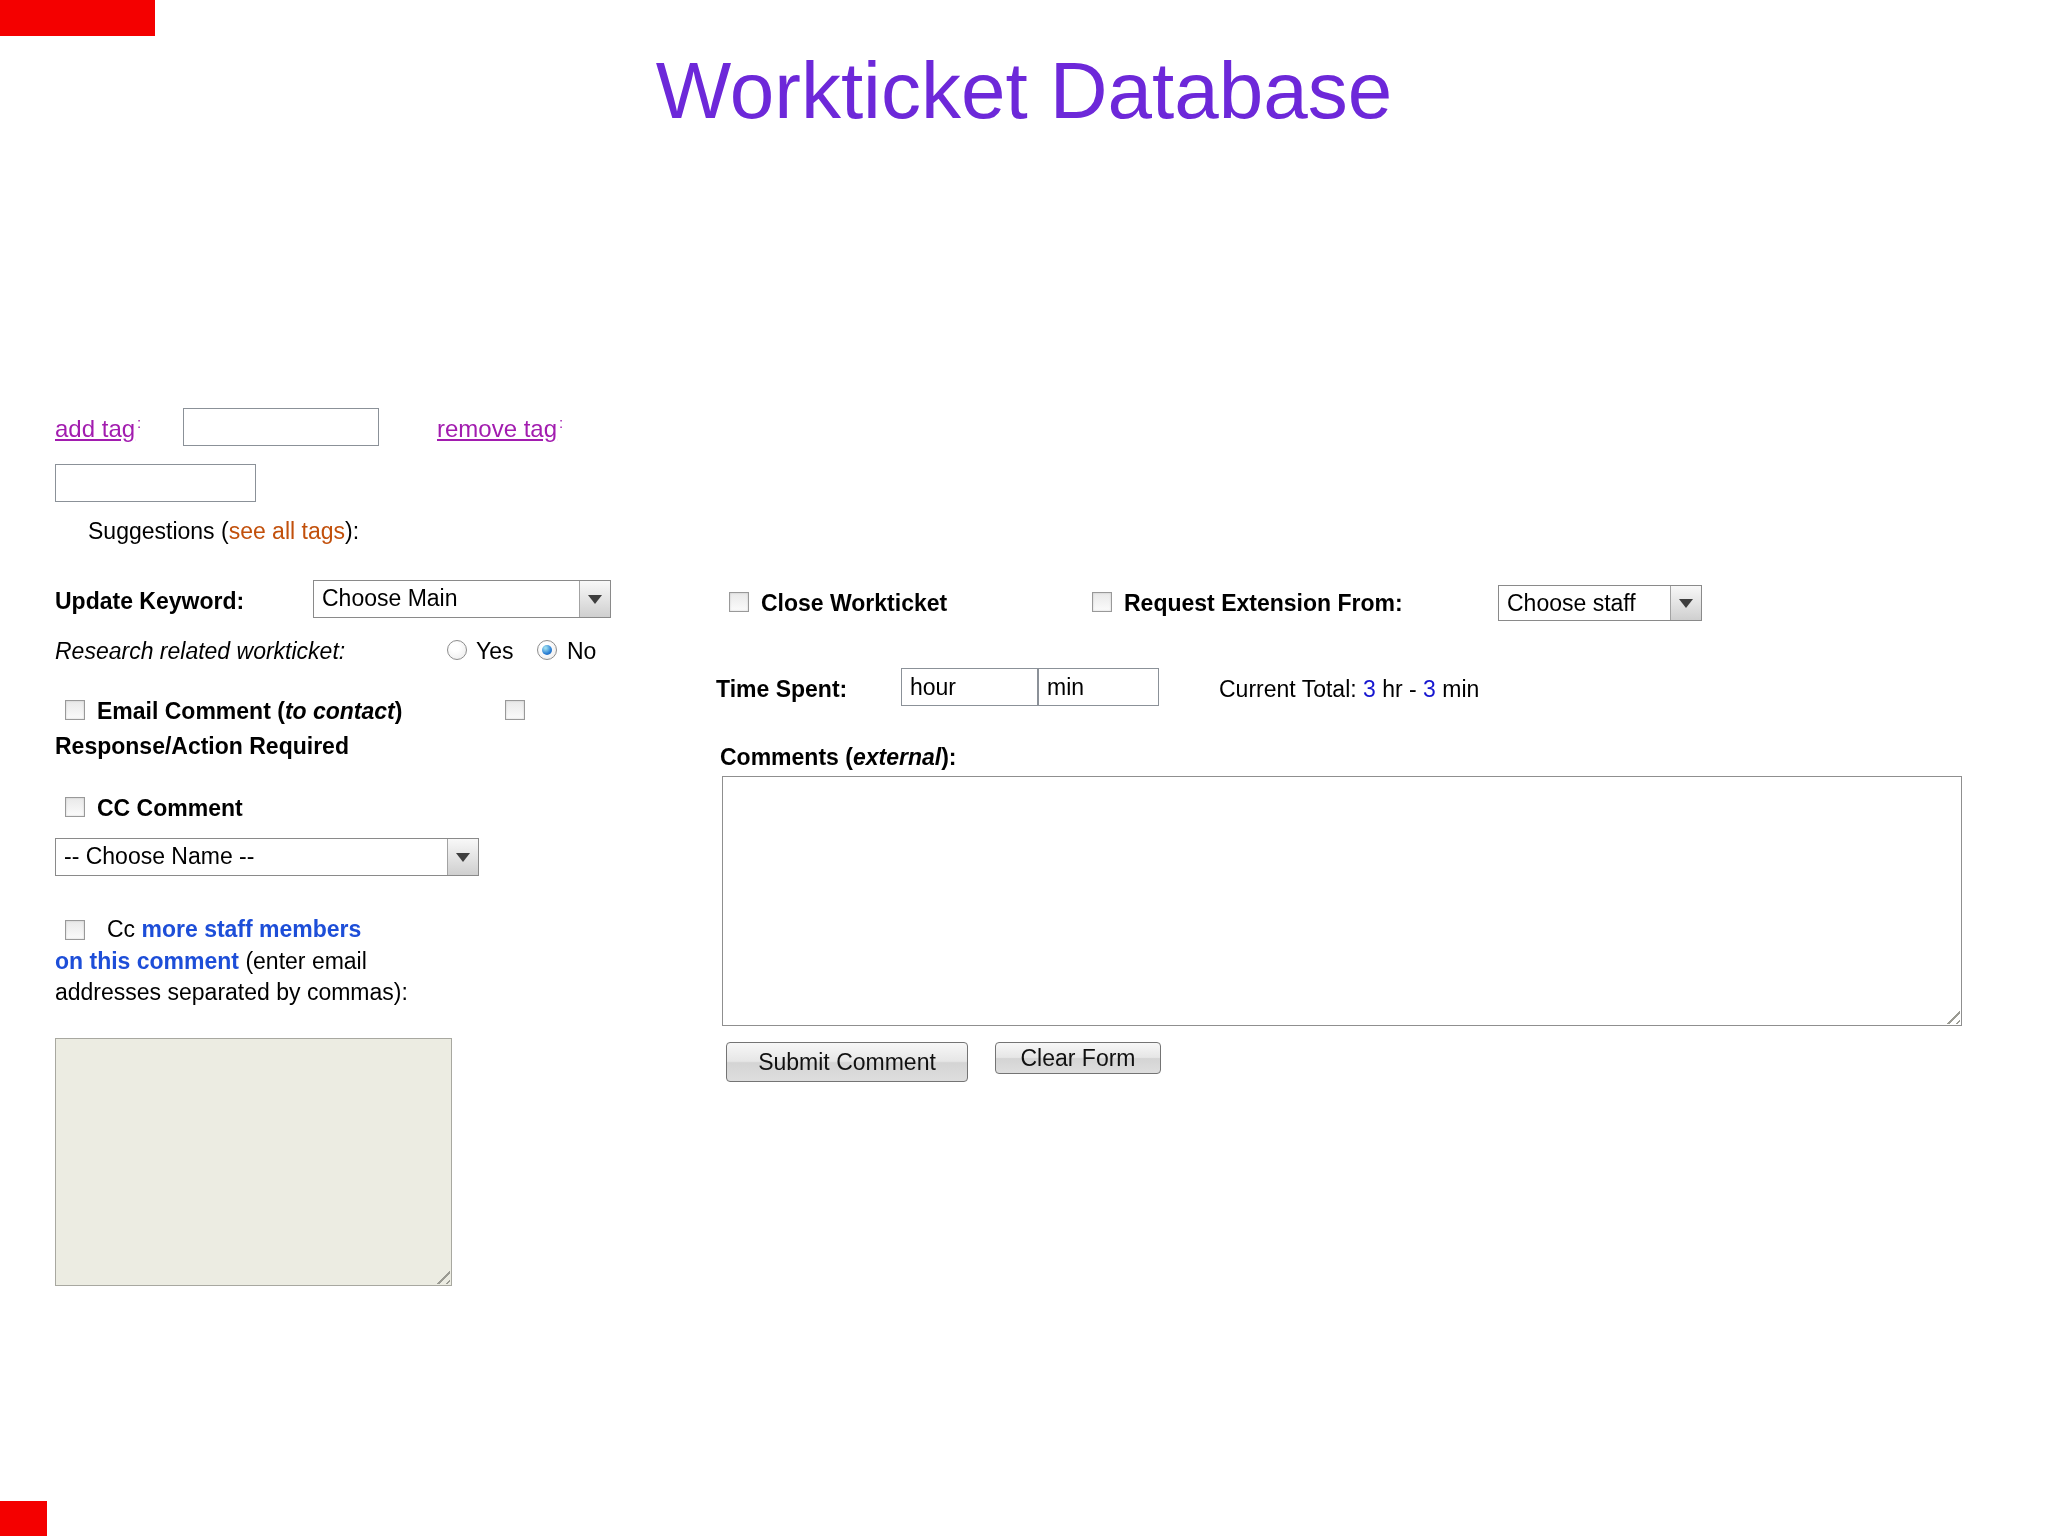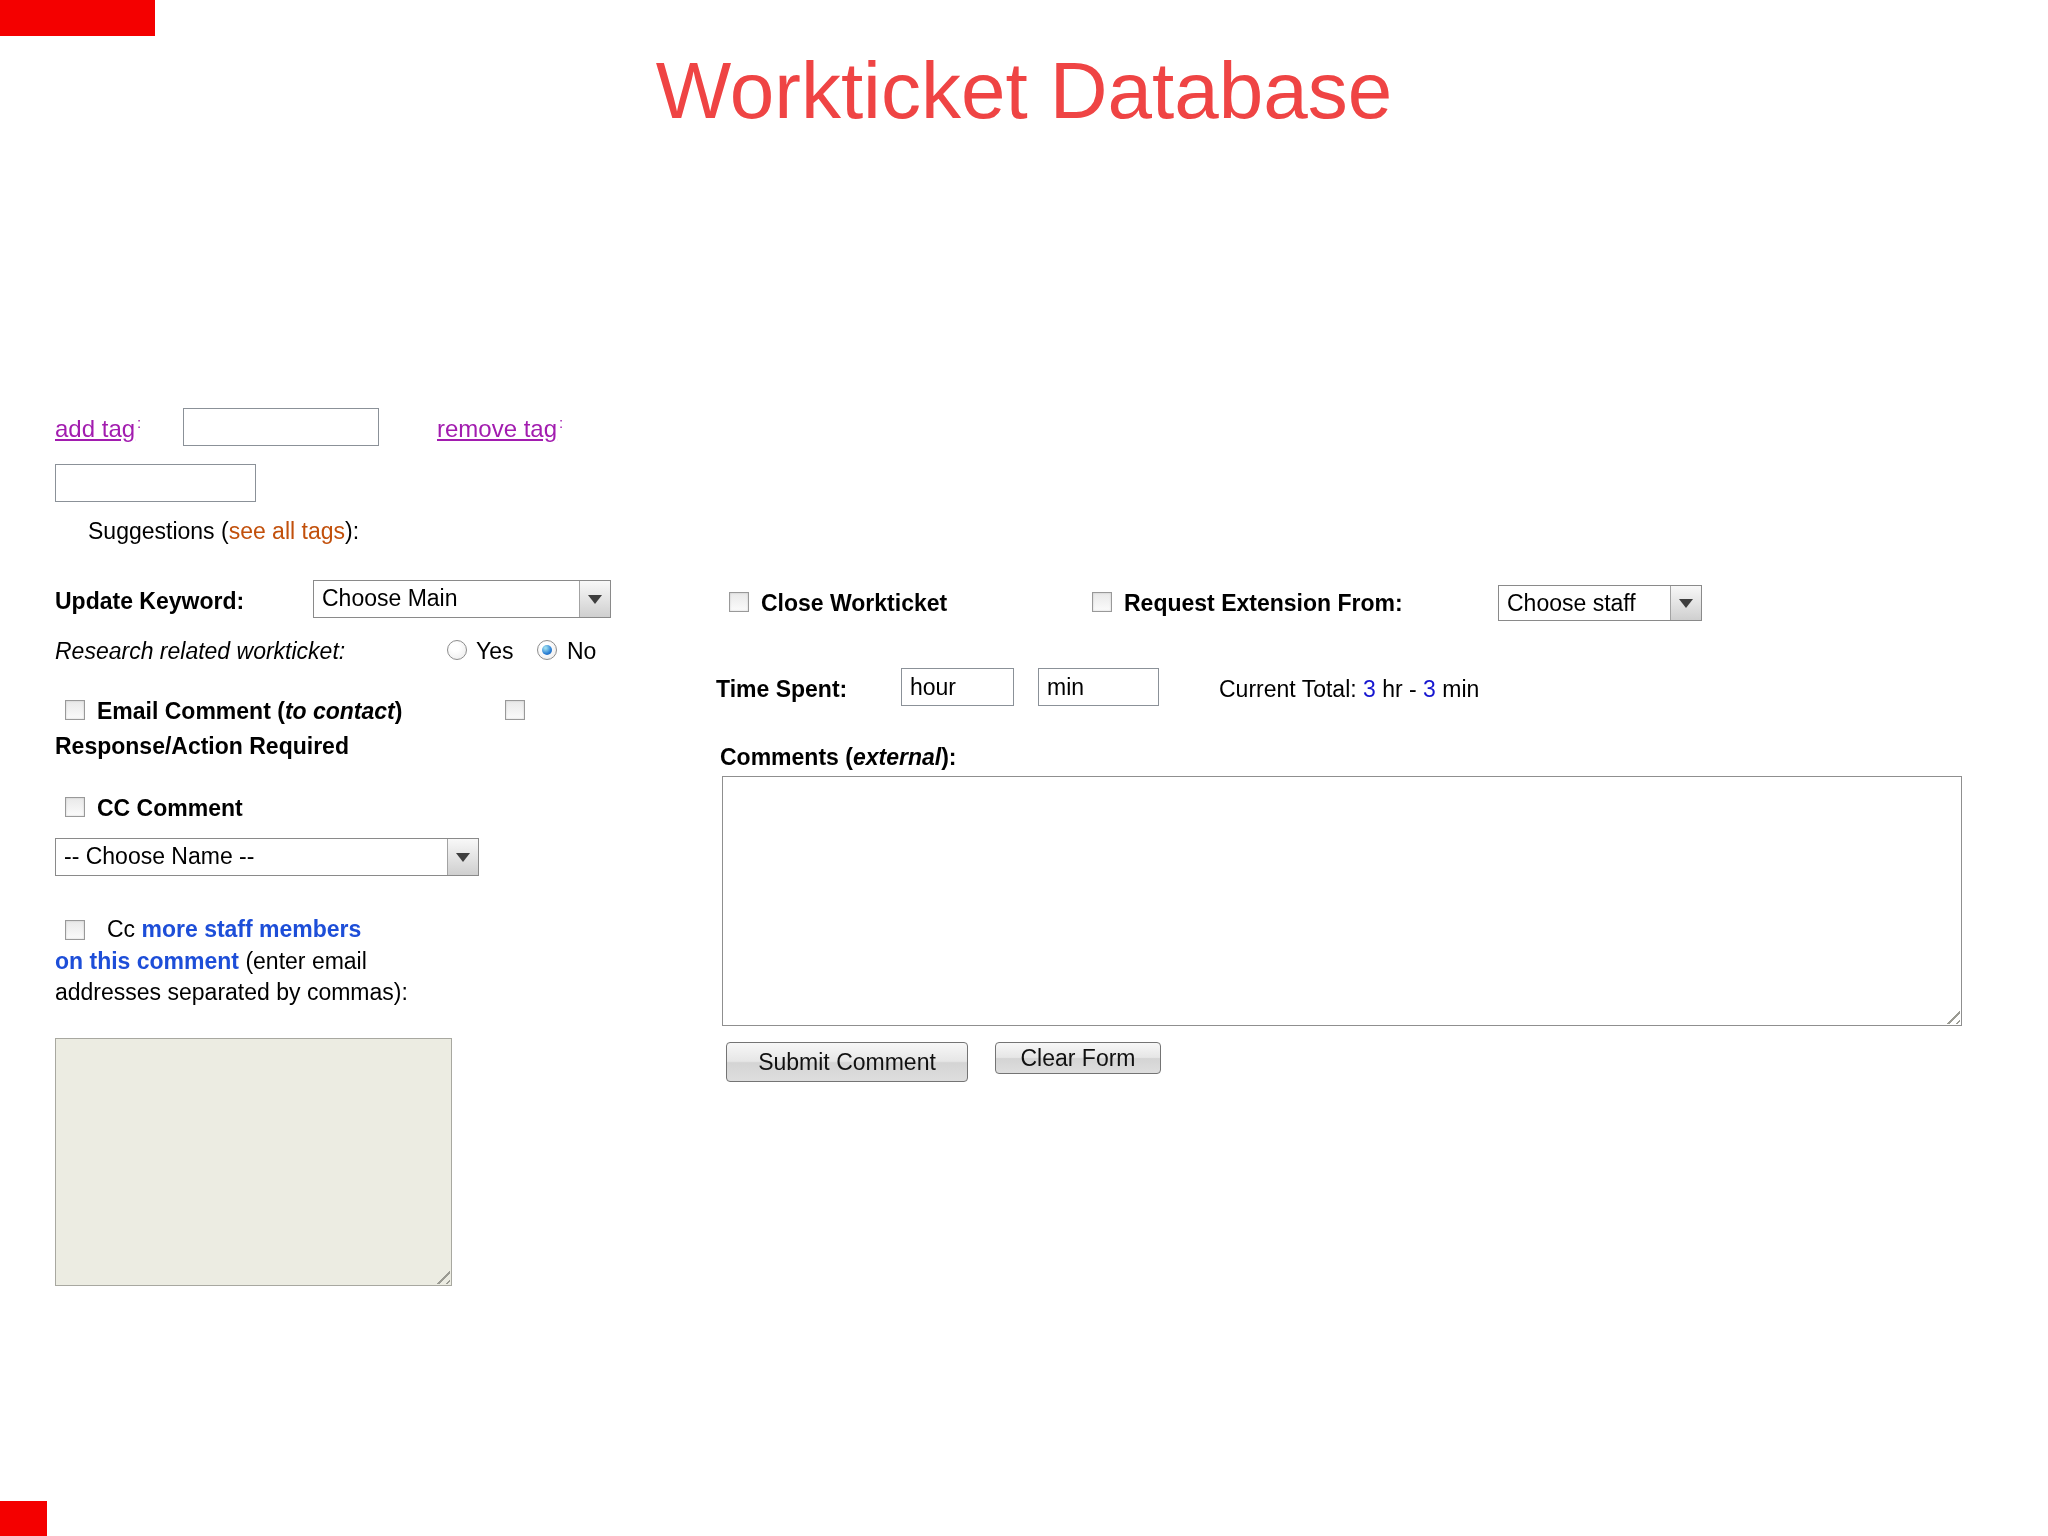--- a/index.html
+++ b/index.html
@@ -15,21 +15,21 @@
   }
   .abs { position:absolute; }
   .red { background:#f40000; }
   .red-top { left:0; top:0; width:155px; height:36px; }
   .red-bottom { left:0; top:1501px; width:47px; height:35px; }
 
   .title {
     top:40px; left:0; width:100%;
     text-align:center;
     font-size:80px; line-height:102px;
-    color:#ef4444;
+    color:#6d28d9;
   }
 
   .b { font-weight:bold; }
   .i { font-style:italic; }
   .taglink { color:#a21caf; text-decoration:underline; cursor:pointer; font-size:24px; }
   .tick { display:inline-block; font-size:15px; vertical-align:super; margin-left:2px; text-decoration:none; }
   .orange { color:#c2500b; text-decoration:none; cursor:pointer; }
   .bluelink { color:#1d4ed8; font-weight:bold; text-decoration:none; cursor:pointer; }
   .bluenum { color:#1515d0; }
 
@@ -135,21 +135,21 @@
   <div class="abs b" style="left:761px; top:590px;">Close Workticket</div>
 
   <span class="abs cb" style="left:1092px; top:592px;"></span>
   <div class="abs b" style="left:1124px; top:590px;">Request Extension From:</div>
   <div class="abs sel" style="left:1498px; top:585px; width:204px; height:36px;">
     <span class="txt">Choose staff</span>
     <span class="btn"></span>
   </div>
 
   <div class="abs b" style="left:716px; top:676px;">Time Spent:</div>
-  <input class="abs tin" style="left: 901px; top: 668px; width: 113px; height: 38px;" value="hour">
+  <input class="abs tin" style="left: 901px; top: 668px; width: 137px; height: 38px;" value="hour">
   <input class="abs tin" style="left: 1038px; top: 668px; width: 121px; height: 38px;" value="min">
   <div class="abs" style="left:1176px; top:676px;margin-left:43px;">
     <span>Current Total: </span><span class="bluenum">3</span><span> hr - </span><span class="bluenum">3</span><span> min</span>
   </div>
 
   <div class="abs b" style="left:720px; top:744px;">
     <span>Comments (</span><span class="i">external</span><span>):</span>
   </div>
   <textarea class="abs ta ta-right" style="left: 722px; top: 776px; width: 1240px; height: 250px;"></textarea>
   <div class="abs grip" style="left:1942px; top:1006px;"></div>

